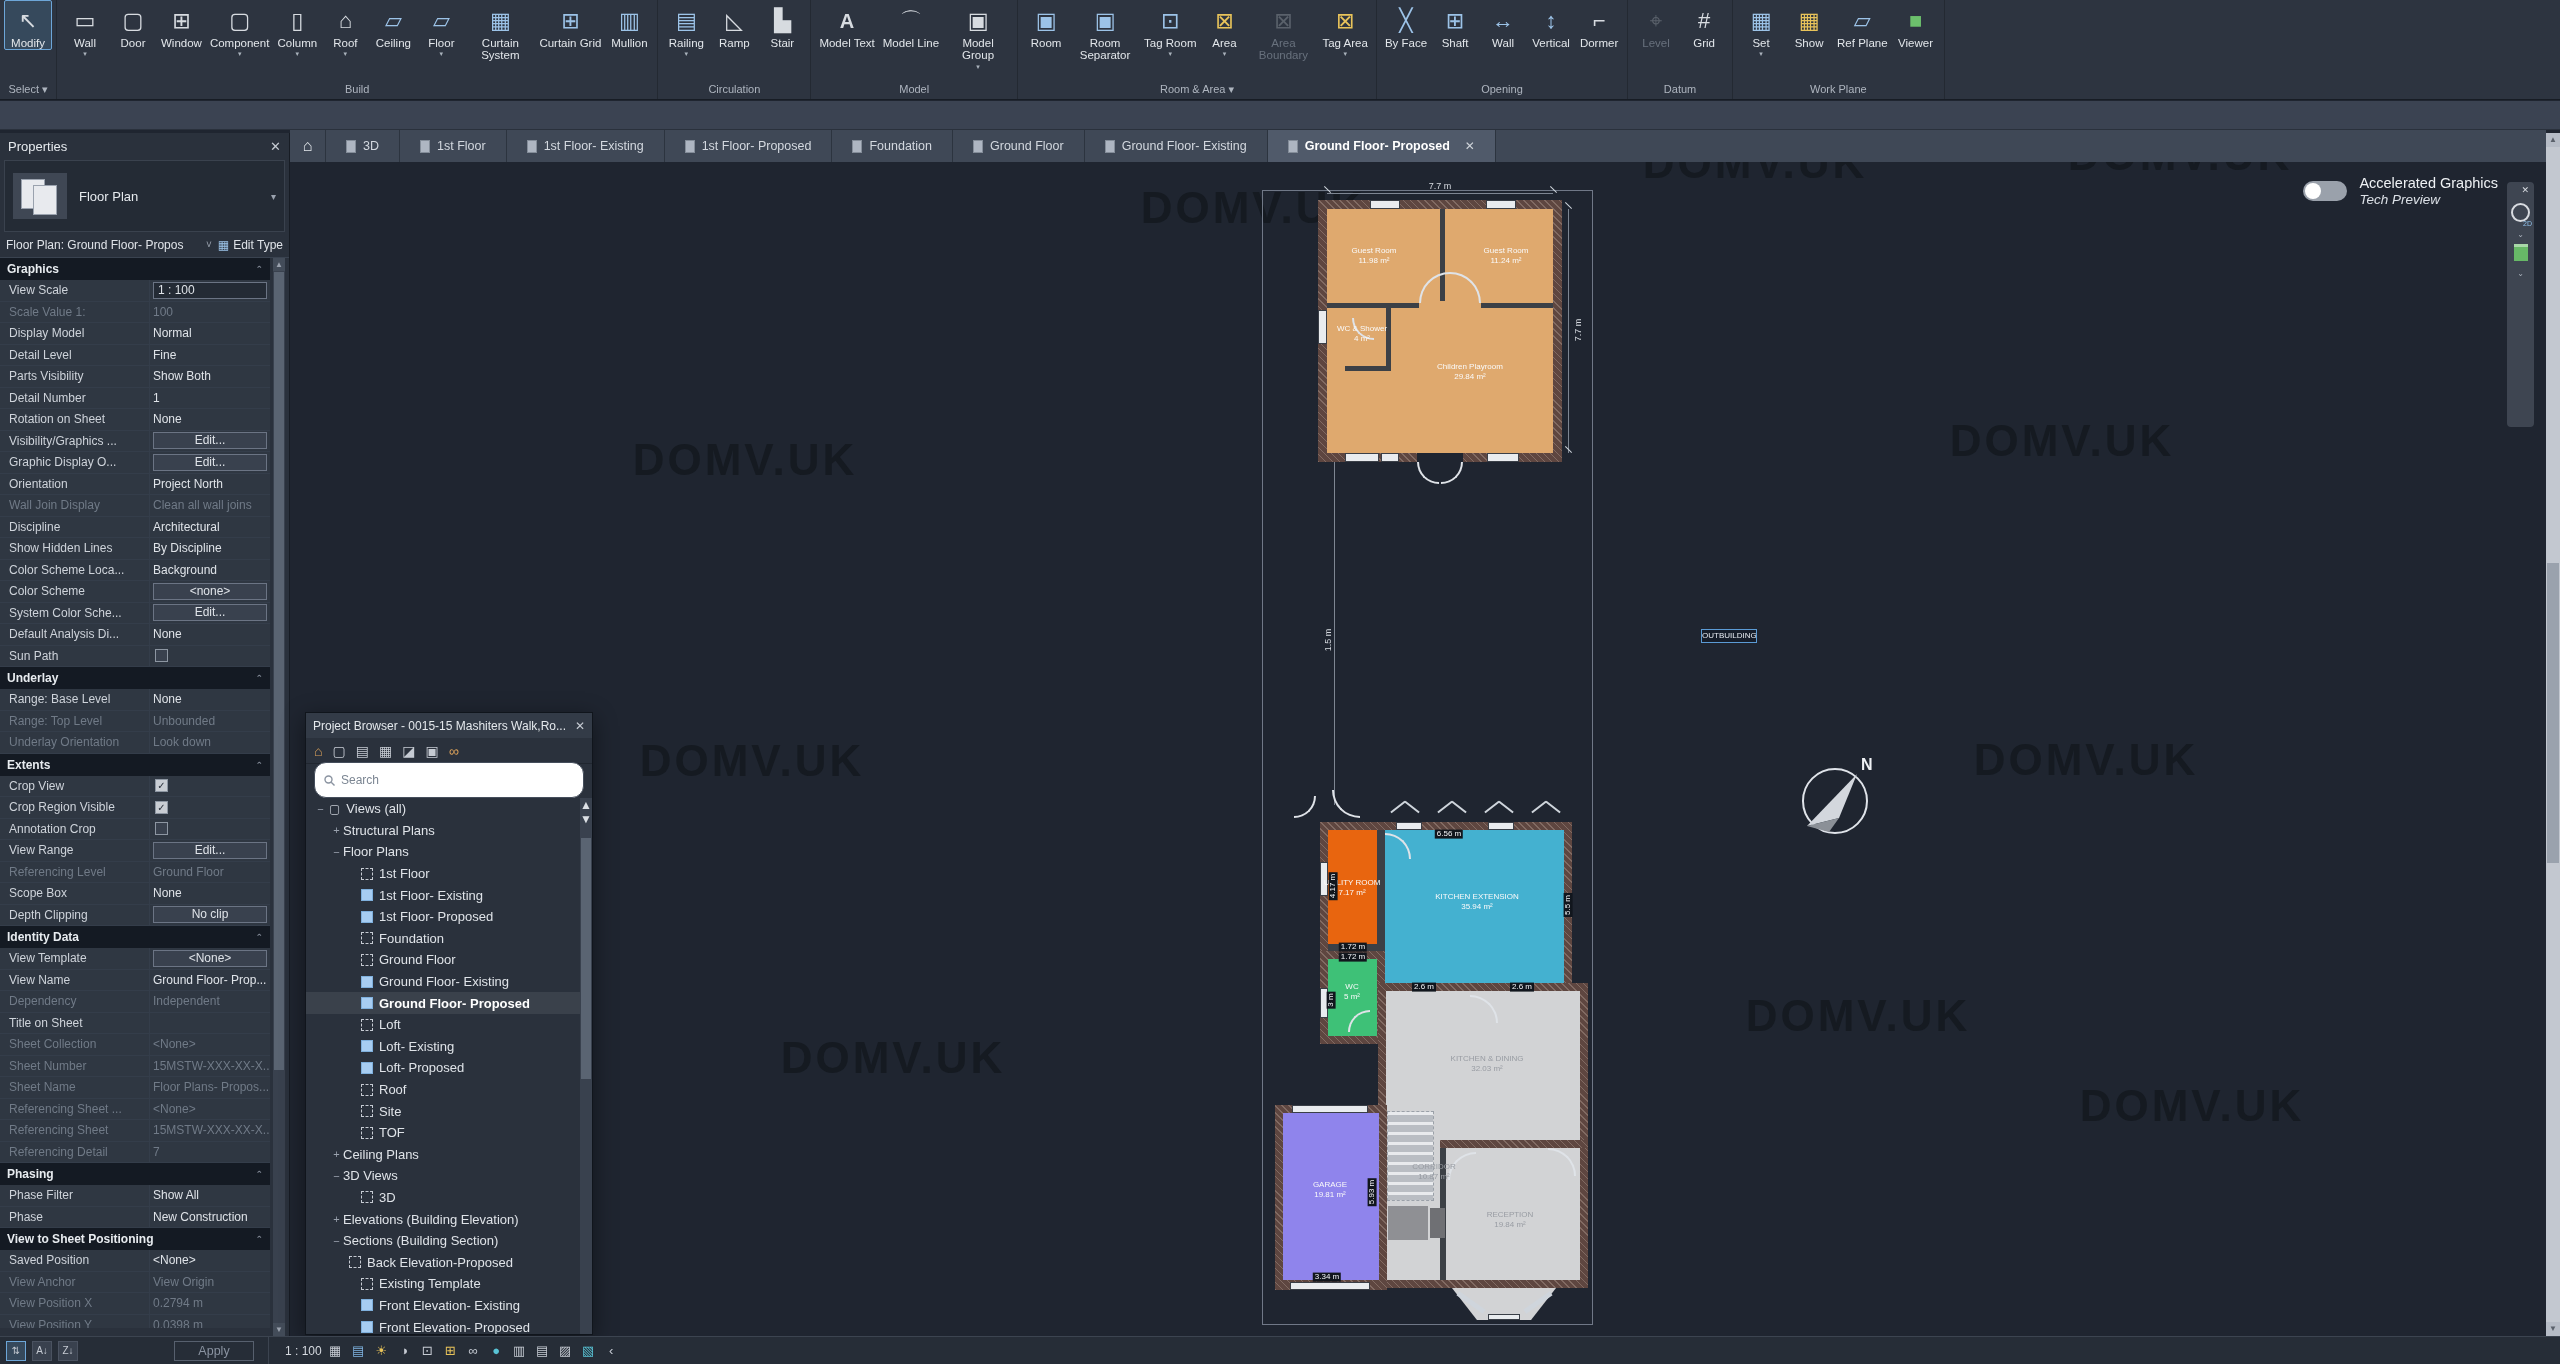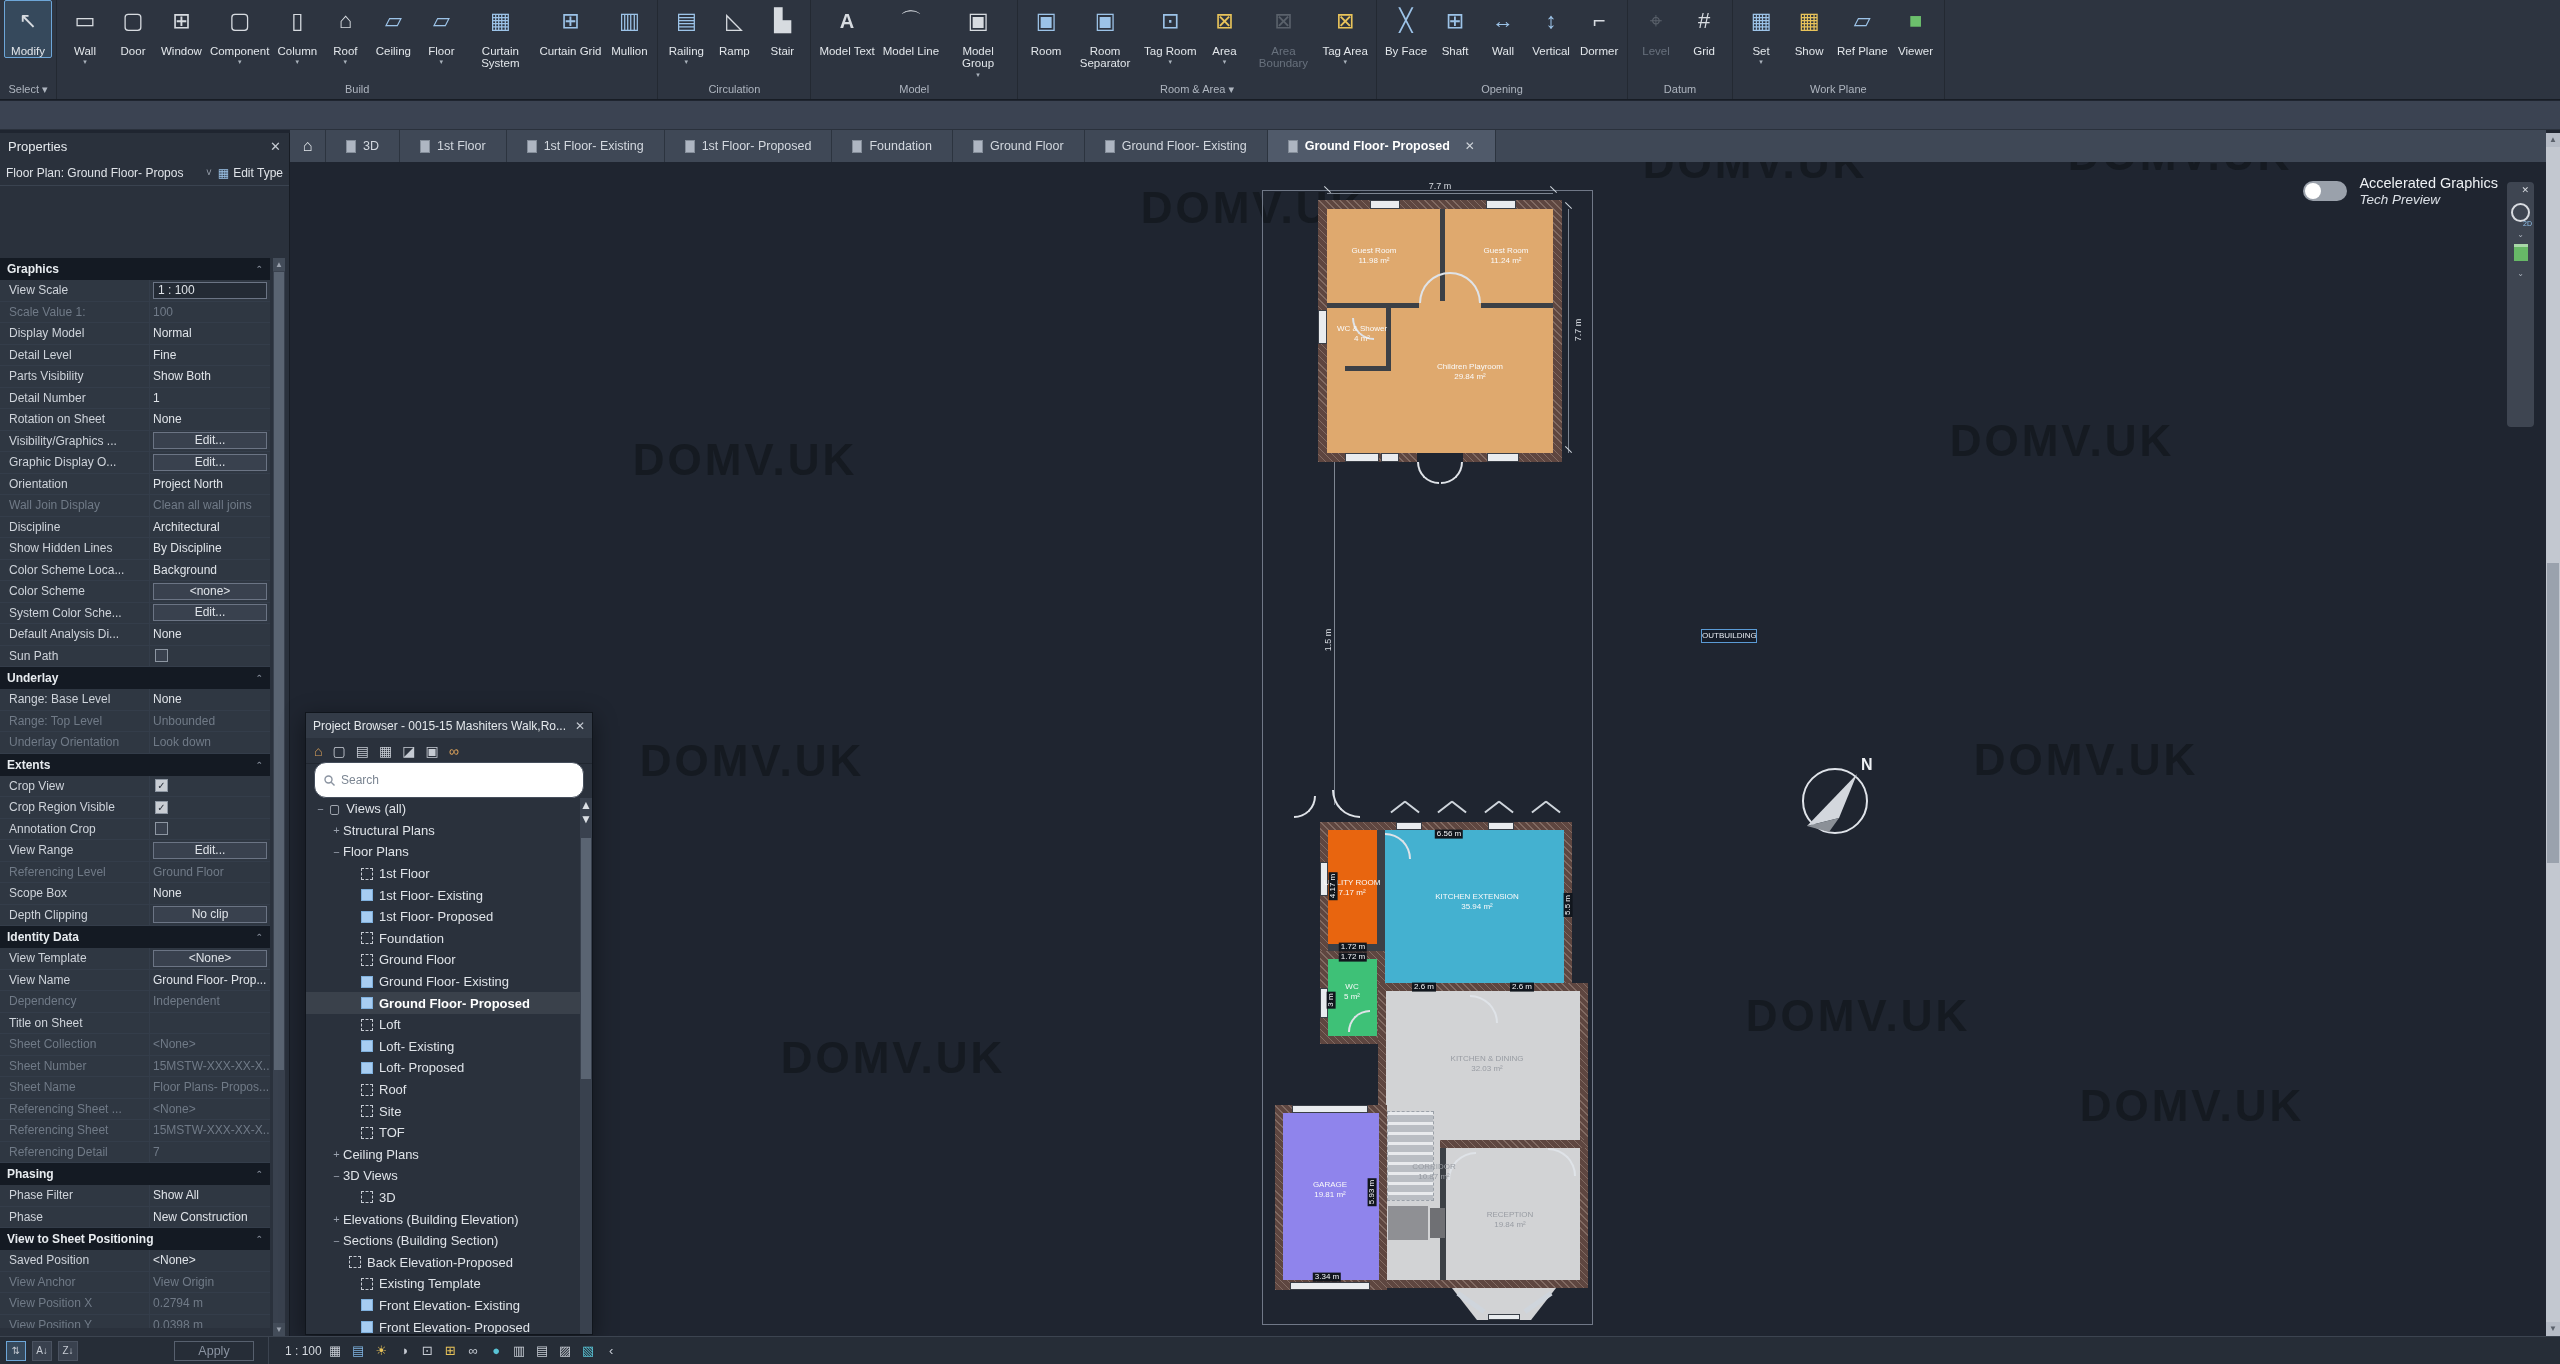--- a/index.html
+++ b/index.html
@@ -11,21 +11,21 @@
   #ribbon{position:absolute;left:0;top:0;width:2560px;height:100px;background:#2d3440;border-bottom:1px solid #171c24;}
   #ribbon-groups{display:flex;height:100%;}
   .rgroup{display:flex;flex-direction:column;border-right:1px solid #232932;padding:0 4px;}
   .rtools{display:flex;flex:1;align-items:flex-start;}
   .tool{min-width:48px;padding:2px 3px 0;text-align:center;cursor:default;border:1px solid transparent;border-radius:2px;}
   .tool.sel{border-color:#6da6d8;background:#36495c;}
   .ticon{width:32px;height:30px;margin:3px auto 0;display:flex;align-items:center;justify-content:center;
          font-size:22px;color:#d7dbe0;line-height:1;}
   .ticon.blue{color:#9cc3e8;} .ticon.yellow{color:#e8c35a;} .ticon.green{color:#6cc06c;}
   .ticon.atext{font-weight:bold;font-size:20px;}
-  .tlabel{font-size:11.5px;line-height:1.08;color:#e2e6ea;max-width:62px;margin:9px auto 0;}
+  .tlabel{font-size:11.5px;line-height:1.08;color:#e2e6ea;max-width:62px;margin:1px auto 0;}
   .tdd{font-size:7px;color:#aab2bc;line-height:1;margin-top:1px;}
   .tool.dis .tlabel{color:#68717d;} .tool.dis .ticon{color:#5a616b;}
   .glabel{height:17px;font-size:11px;color:#aeb5bf;text-align:center;line-height:15px;}
 
   
   #optionsbar{position:absolute;left:0;top:101px;width:2560px;height:29px;background:#3b4352;border-bottom:1px solid #2a313c;}
   #tabbar{position:absolute;left:290px;top:130px;width:2256px;height:32px;background:#3f4856;display:flex;align-items:stretch;}
   .hometile{width:36px;display:flex;align-items:center;justify-content:center;border-right:1px solid #2c343f;color:#e4e8ec;font-size:16px;}
   .vtab{display:flex;align-items:center;gap:7px;padding:0 20px;border-right:1px solid #2c343f;color:#d3d8df;font-size:12.5px;white-space:nowrap;}
   .vtab .tabicon{width:10px;height:13px;background:#aeb6c2;border:1px solid #848d99;}
@@ -552,20 +552,25 @@
       <div class="gcube"></div>
       <div class="ndots">⌄</div>
     </div>
   </div>
 
   <div id="props">
     <div class="ptitle">
       <span>Properties</span>
       <span class="px">✕</span>
     </div>
+    <div class="ptype">
+      <div class="pthumb"></div>
+      <div class="ptypename">Floor Plan</div>
+      <div class="pcaret">▾</div>
+    </div>
     <div class="pinst">
       <span class="pinstname">Floor Plan: Ground Floor- Propos</span>
       <span class="pcaret">˅</span>
       <span class="edittype">
         <span class="eticon">▦</span>
         <span>Edit Type</span>
       </span>
     </div>
     <div id="pgrid">
         <div class="phead">

